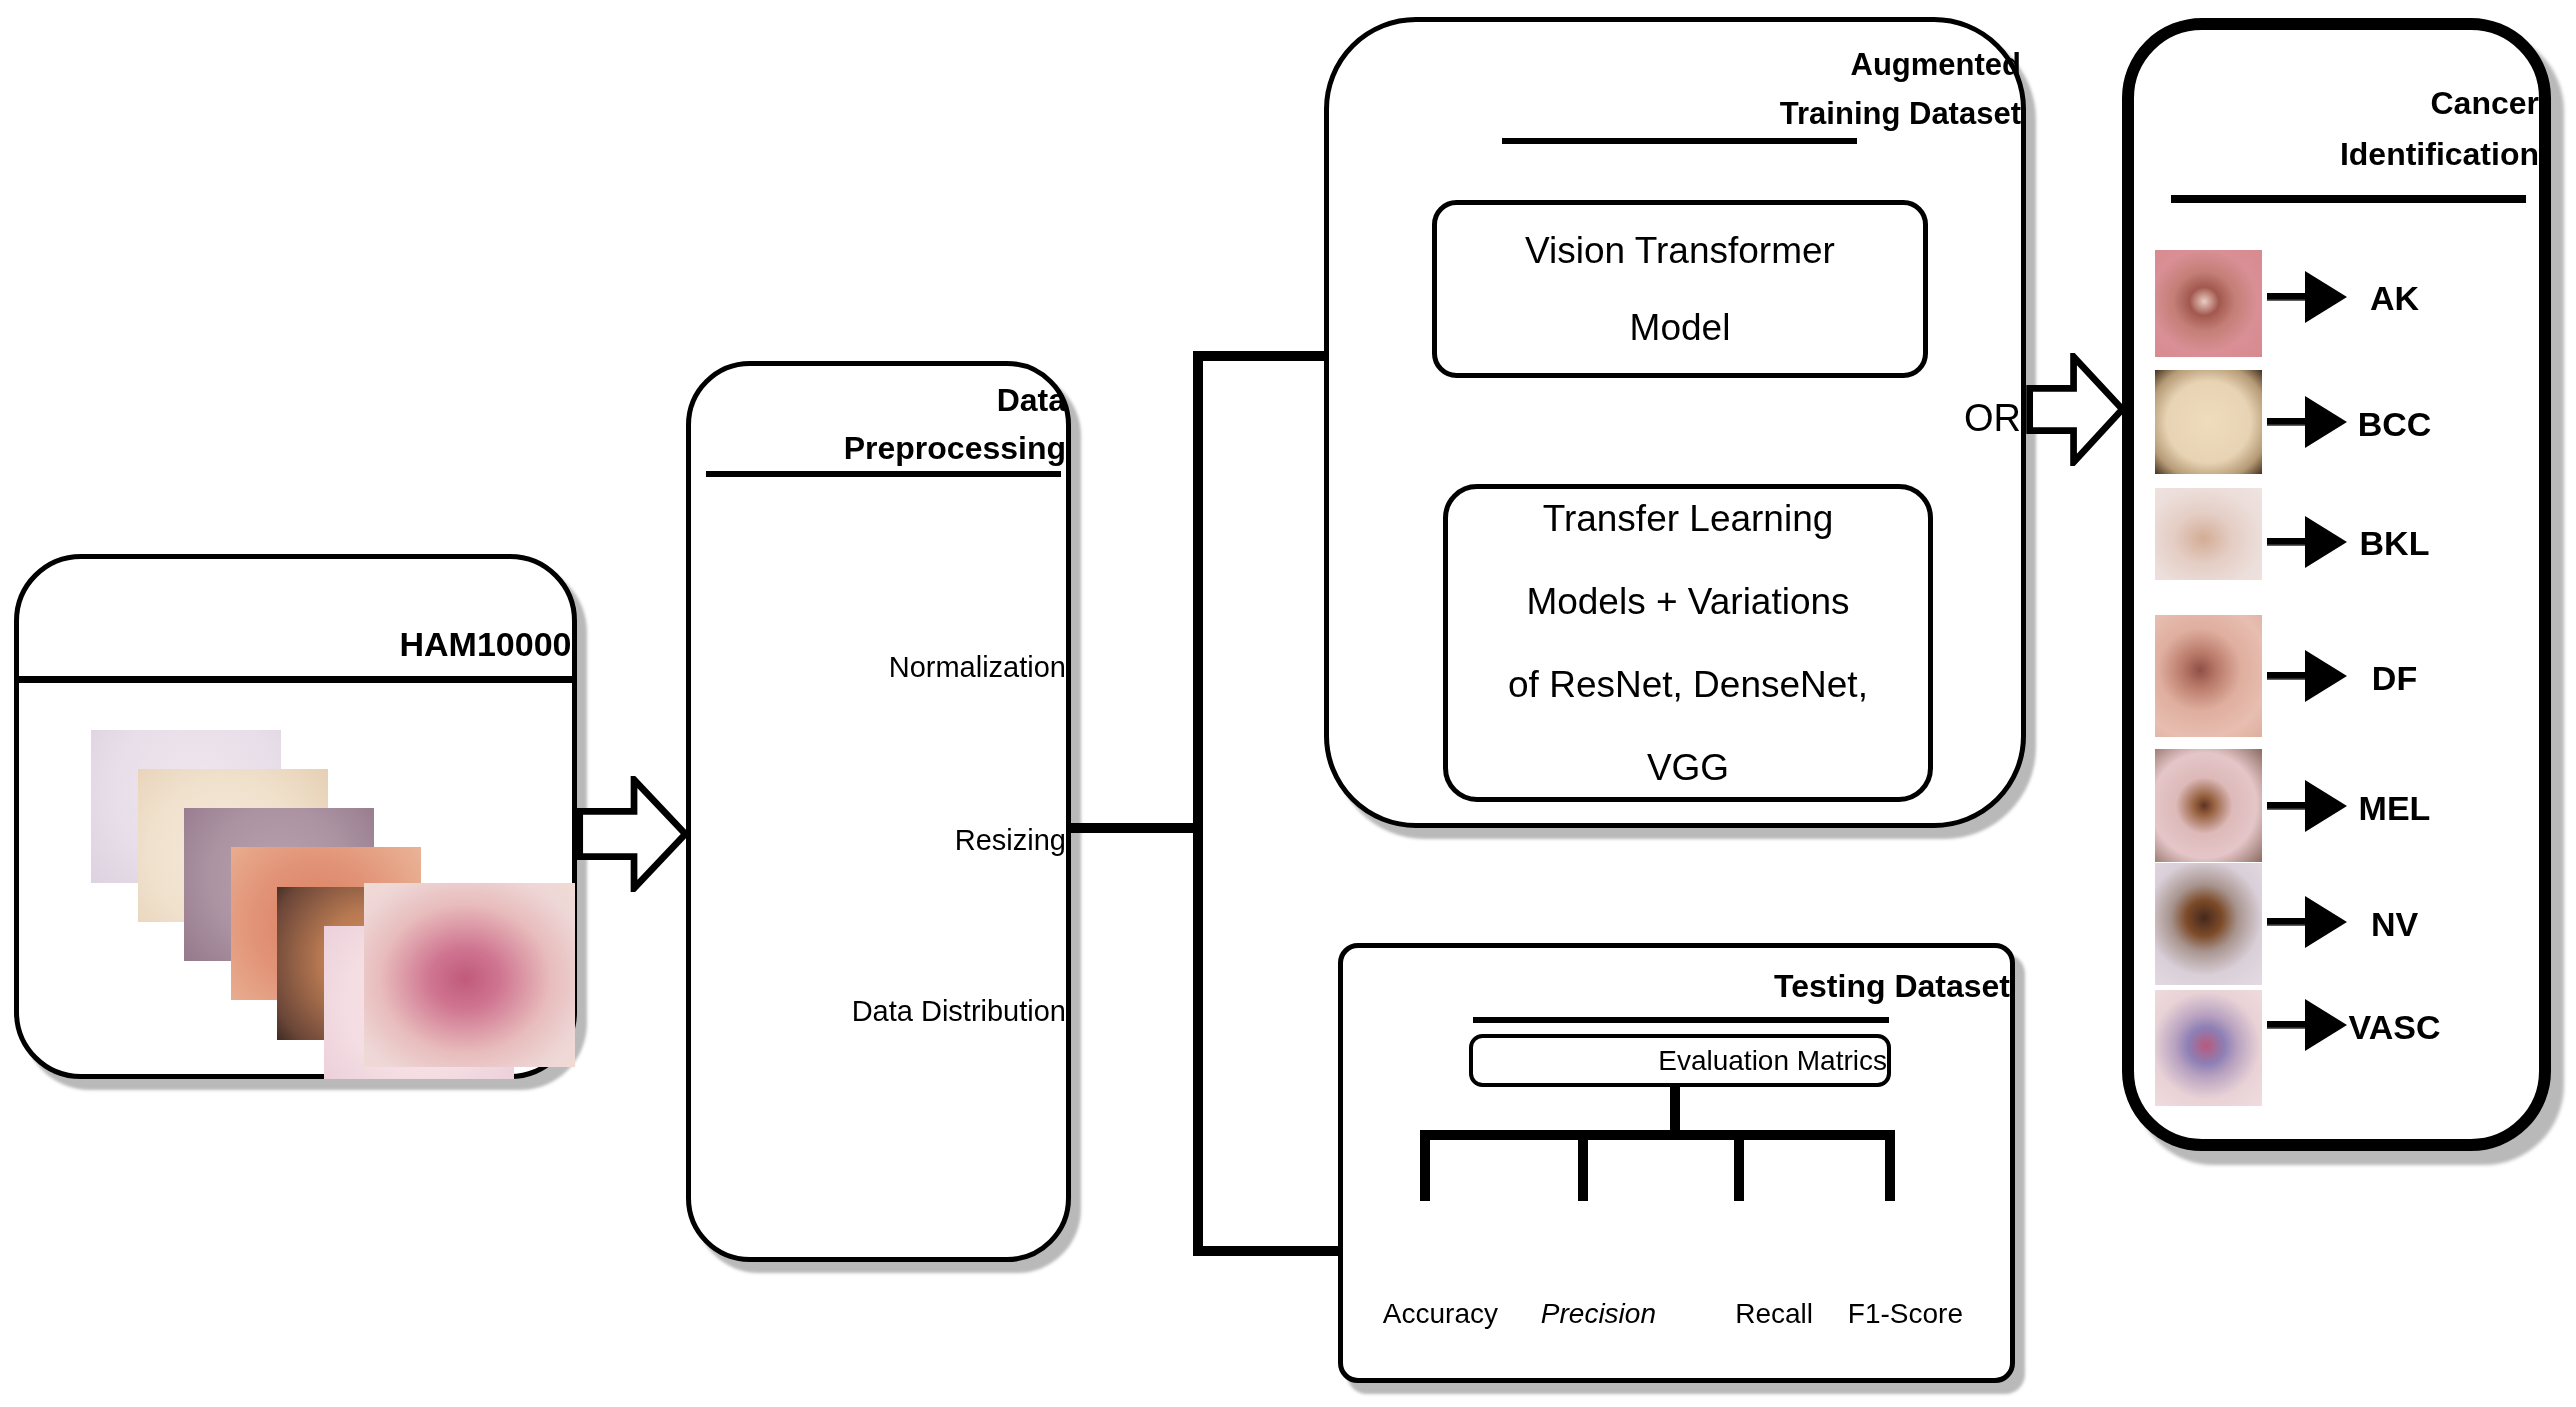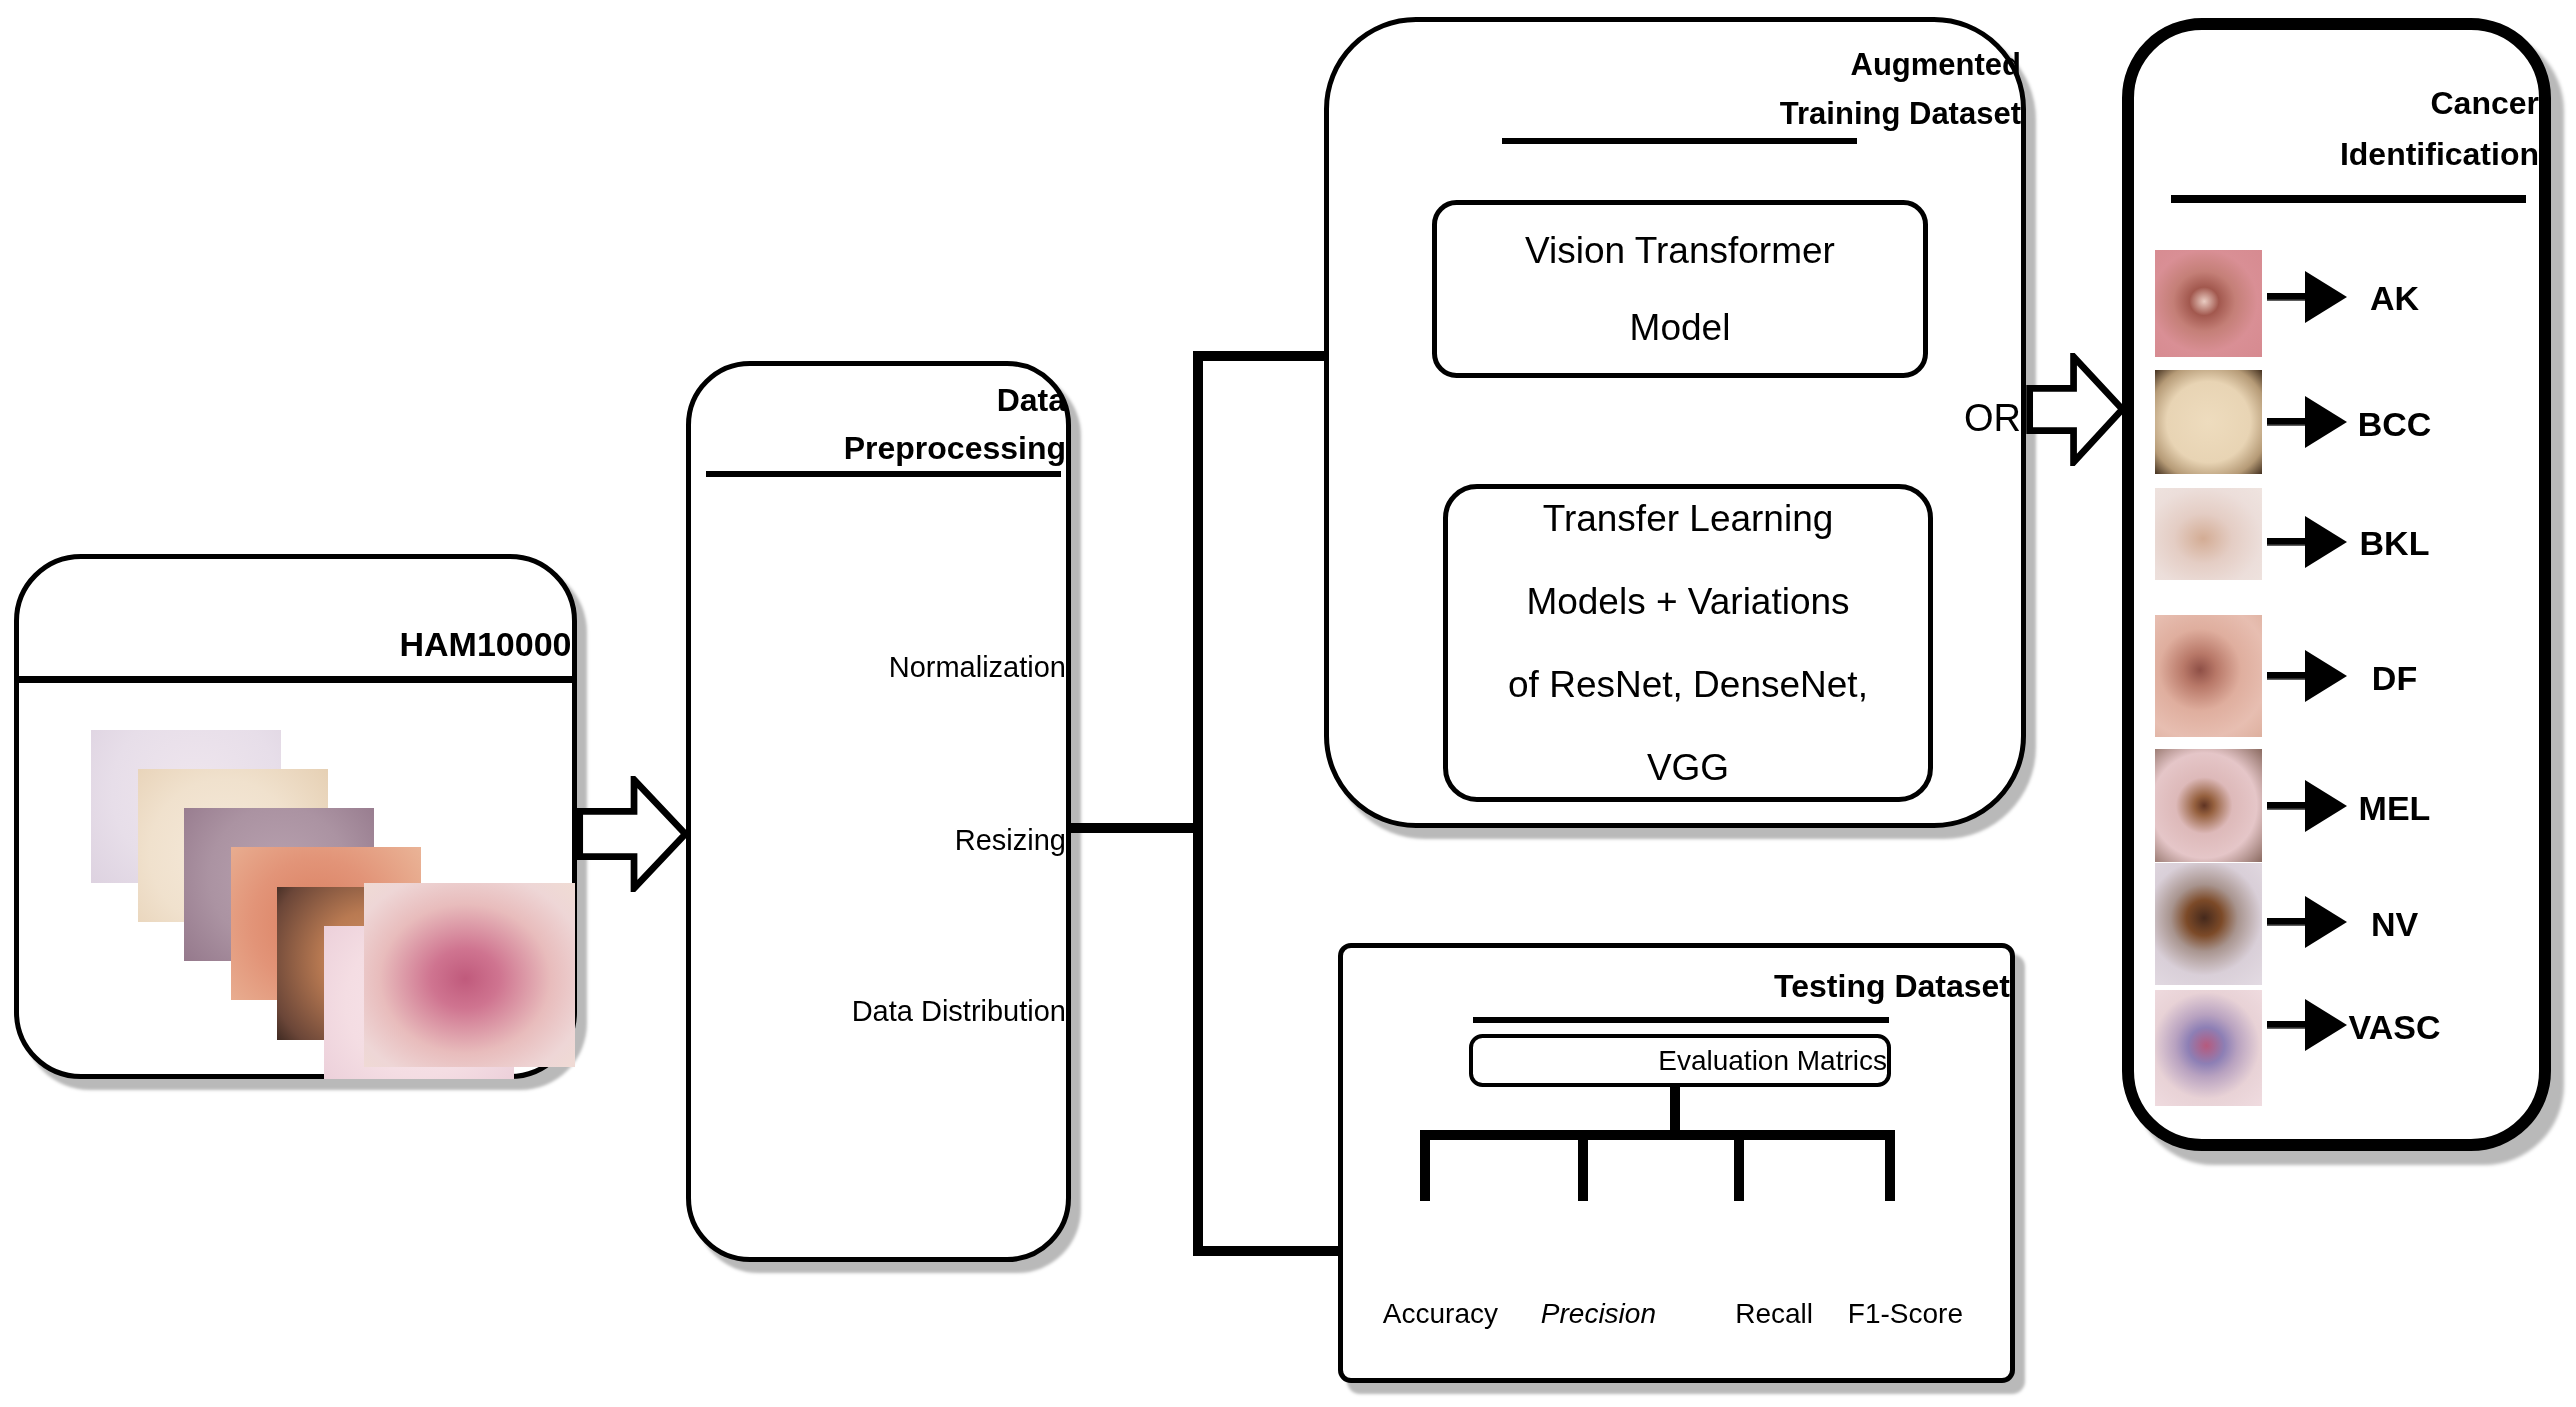--- a/index.html
+++ b/index.html
@@ -66,21 +66,21 @@
   #aug-underline { left: 173px; top: 116px; width: 355px; height: 6.1px; }
   #vit-box { left: 103px; top: 178px; width: 496px; height: 178px; border-radius: 24.5px;
              display: flex; flex-direction: column; justify-content: center; }
   .big-line { font-size: 37px; line-height: 69px; text-align: center; color:#000; }
   #or-label { left: 0; top: 375px; width: 100%; font-size: 38px; }
   #tl-box { left: 114px; top: 446px; width: 490px; height: 318px; border-radius: 34px;
             display: flex; flex-direction: column; justify-content: center; margin-top: 16px; }
   #tl-box .big-line { line-height: 75px; }
 
   
-  #test-box { left: 1338px; top: 943px; width: 677px; height: 440px; border-radius: 13px; }
+  #test-box { left: 1338px; top: 943px; width: 677px; height: 440px; border-radius: 20px; }
   #test-title { left: 0; top: 19.6px; width: 100%; font-size: 32px; font-weight: bold; }
   #test-underline { left: 130px; top: 69px; width: 416px; height: 6.1px; }
   #eval-box { left: 126px; top: 86px; width: 422px; height: 53px; border: 4.9px solid #000; border-radius: 13.5px;
               display: flex; align-items: center; justify-content: flex-end; font-size: 28px; }
   #tree-stem { left: 327px; top: 138px; width: 9.8px; height: 44px; }
   #tree-bar  { left: 77px; top: 182px; width: 475px; height: 9.8px; }
   .tree-drop { top: 192px; width: 9.8px; height: 61px; }
   #drop-0 { left: 77px; } #drop-1 { left: 235px; } #drop-2 { left: 391px; } #drop-3 { left: 542px; }
   .metric { top: 350px; width: 147px; font-size: 28px; }
   #metric-0 { left: 8px; } #metric-1 { left: 166px; font-style: italic; } #metric-2 { left: 323px; } #metric-3 { left: 473px; }

